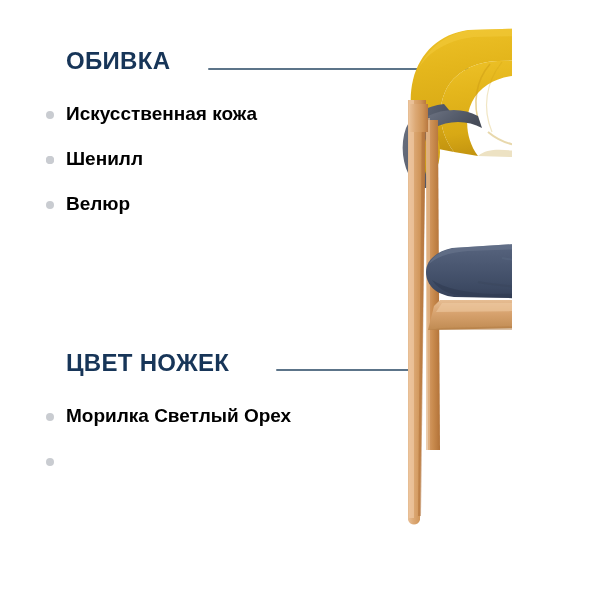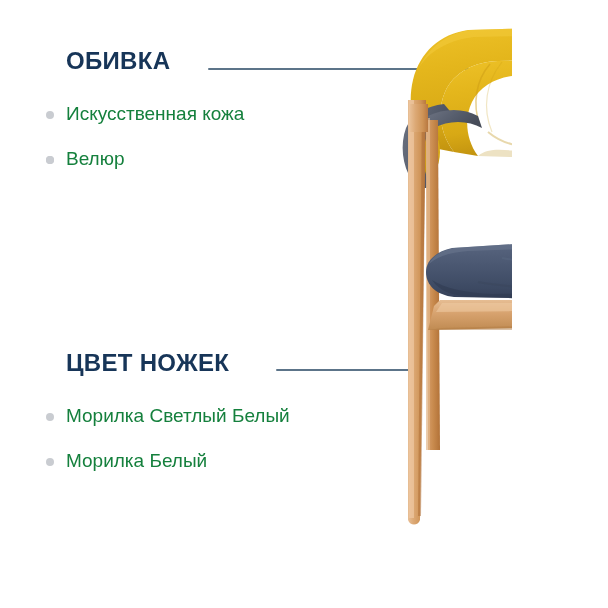--- a/index.html
+++ b/index.html
@@ -53,23 +53,24 @@
     margin: 0;
     padding: 0;
     list-style: none;
   }
   .bullet-item {
     position: relative;
     padding-left: 26px;
     margin-bottom: 21px;
     font-size: 19px;
     line-height: 24px;
-    color: #15803d;
+    color: #000000;
     white-space: nowrap;
     font-family: "Liberation Sans", "DejaVu Sans", sans-serif;
+    font-weight: bold;
   }
   .bullet-item:last-child { margin-bottom: 0; margin-top: 9px; }
   .bullet-dot {
     position: absolute;
     left: 6px;
     top: 9px;
     width: 8px;
     height: 8px;
     border-radius: 50%;
     background: #c9ccd1;
@@ -96,38 +97,41 @@
     <ul class="bullet-list">
       <li class="bullet-item">
         <span class="bullet-dot"></span>
         <span>Искусственная кожа</span>
       </li>
       <li class="bullet-item">
         <span class="bullet-dot"></span>
       </li>
       <li class="bullet-item">
         <span class="bullet-dot"></span>
+        <span>Шенилл</span>
+      </li>
+      <li class="bullet-item">
+        <span class="bullet-dot"></span>
         <span>Велюр</span>
       </li>
     </ul>
   </div>
 
   <div class="leader-line" id="leader-upholstery"></div>
 
   <div class="spec-section" id="section-leg-color">
     <h2 class="section-heading">ЦВЕТ НОЖЕК</h2>
 
     <ul class="bullet-list">
       <li class="bullet-item">
         <span class="bullet-dot"></span>
-        <span>Морилка Светлый Белый</span>
-      </li>
-      <li class="bullet-item">
-        <span class="bullet-dot"></span>
-        <span>Морилка Белый</span>
+        <span>Морилка Светлый Орех</span>
+      </li>
+      <li class="bullet-item">
+        <span class="bullet-dot"></span>
       </li>
     </ul>
   </div>
 
   <div class="leader-line" id="leader-leg-color"></div>
 
   <div id="chair-photo">
     <svg width="226" height="608" viewBox="0 0 226 608" xmlns="http://www.w3.org/2000/svg">
       <defs>
         <linearGradient id="gradYellow" x1="0" y1="0" x2="0.25" y2="1">

